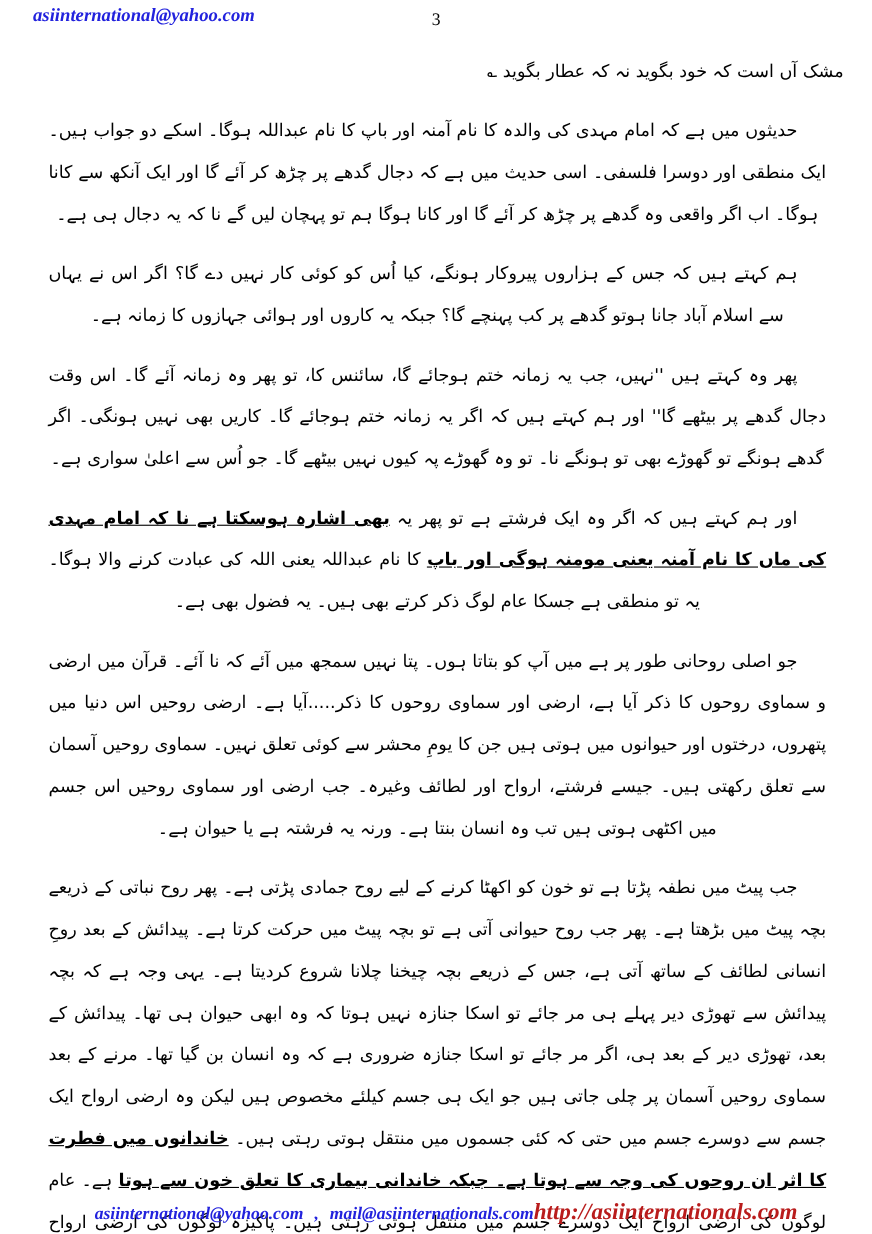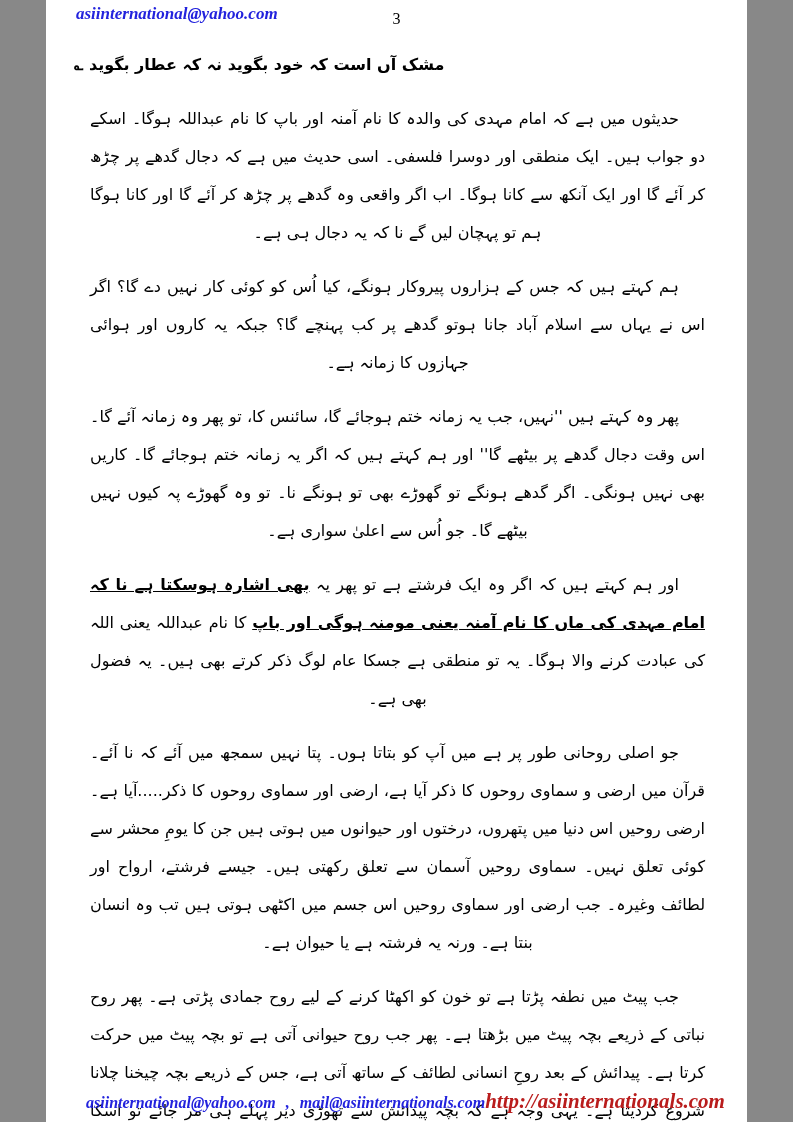--- a/index.html
+++ b/index.html
@@ -1,17 +1,17 @@
 <!DOCTYPE html>
 <html lang="ur"><head>
 <meta charset="utf-8">
 <style>
   html,body{margin:0;padding:0;background:#888;}
   .page{
-    width:701px;height:1122px;position:relative;margin:0 auto;
+    width:793px;height:1122px;position:relative;margin:0 auto;
     background:#ffffff;overflow:hidden;
     font-family:"DejaVu Sans",sans-serif;color:#000;
   }
   
   .header-email{
     position:absolute;top:4px;left:30px;
     font-family:"Liberation Serif",serif;
     font-style:italic;font-weight:bold;font-size:17px;
     color:#2222dd;
   }
@@ -19,21 +19,21 @@
     position:absolute;top:10px;left:0;right:0;text-align:center;
     font-family:"Liberation Serif",serif;font-size:16px;color:#000;
   }
   
   .content{
     position:absolute;top:42px;left:28px;right:26px;
     direction:rtl;unicode-bidi:embed;
     font-size:16px;line-height:38px;color:#000;
   }
   .intro-line{text-align:right;}
-  .couplet{text-align:left;margin:4px 0 2px 0;font-weight:bold;}
+  .couplet{text-align:right;margin:4px 0 2px 0;}
   .para{
     text-align:justify;text-align-last:center;
     text-indent:26px;margin:16px;
   }
   .bu{font-weight:bold;text-decoration:underline;}
   
   .footer{
     position:absolute;left:28px;right:10px;bottom:8px;
     display:flex;justify-content:center;align-items:baseline;
     font-family:"Liberation Serif",serif;font-style:italic;font-weight:bold;

